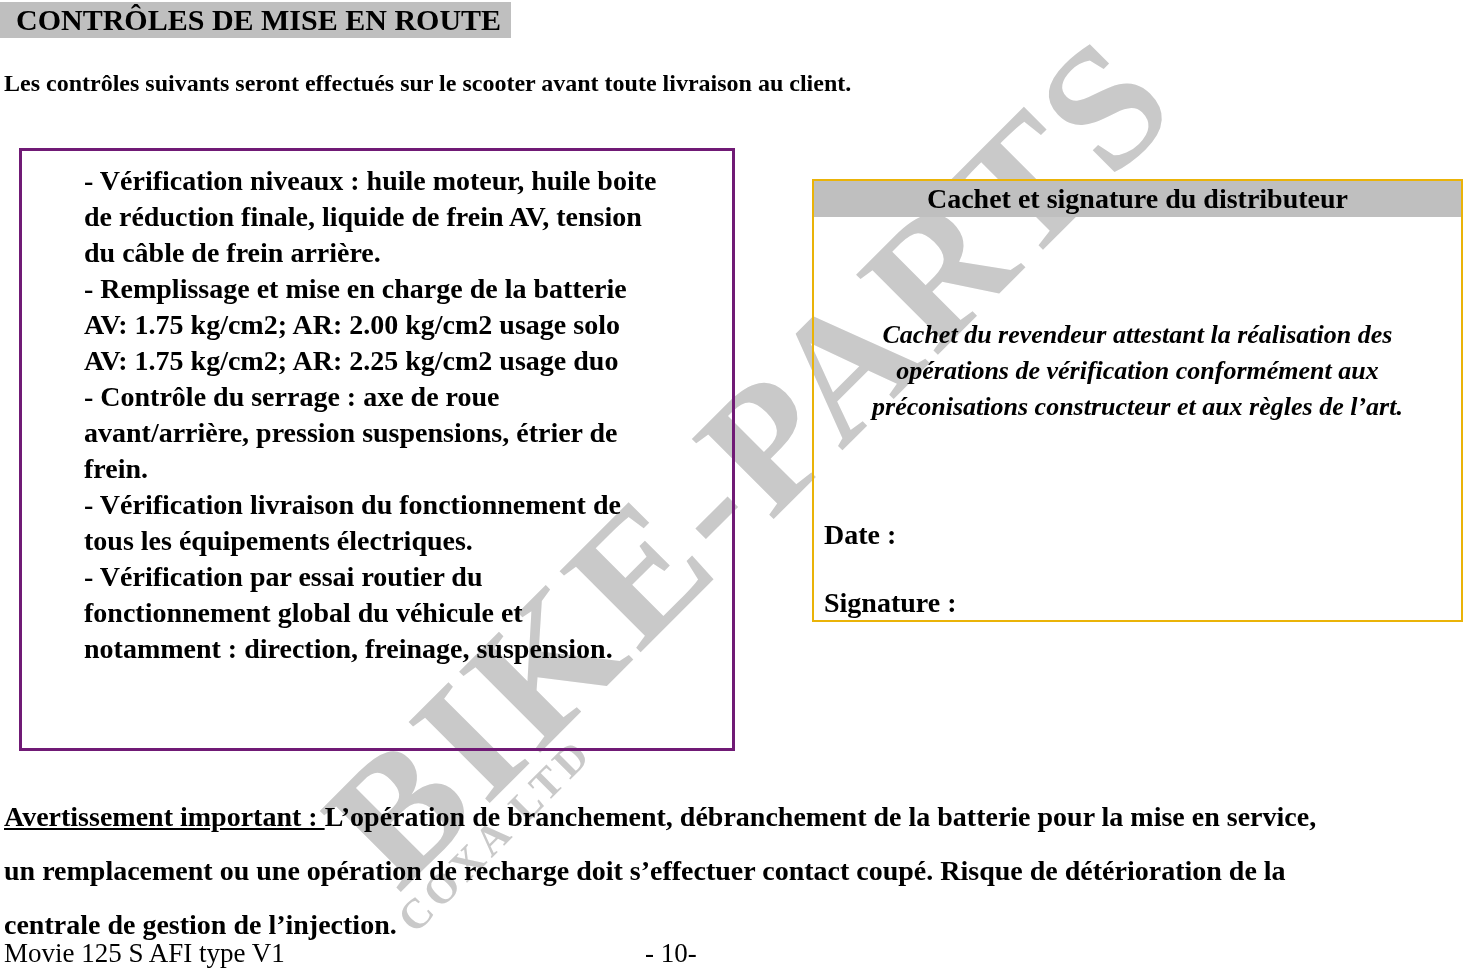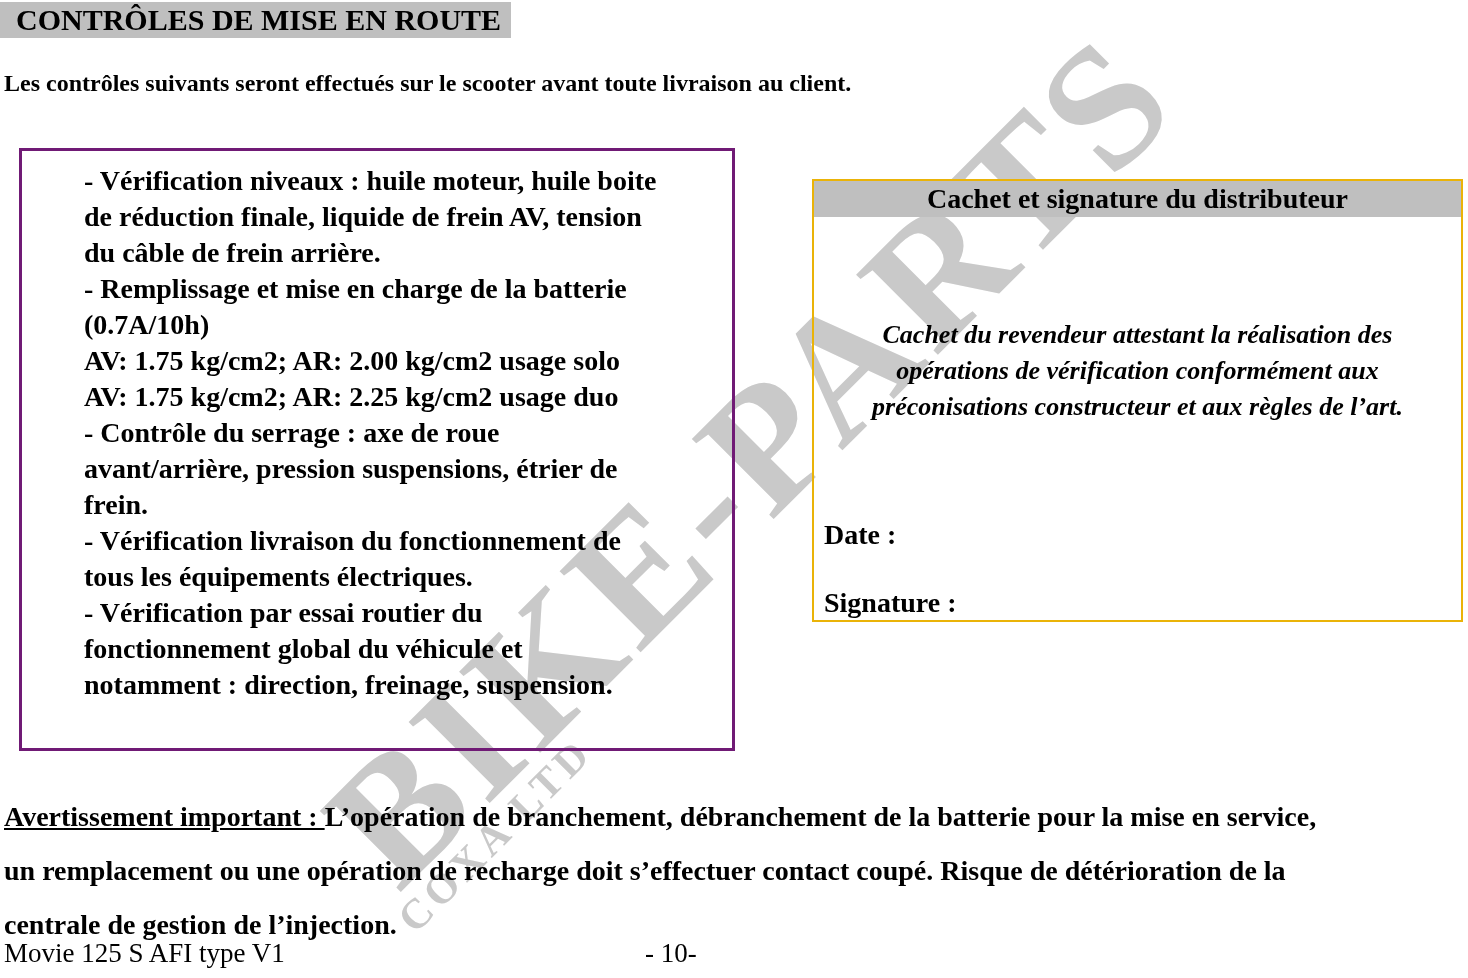--- a/index.html
+++ b/index.html
@@ -118,21 +118,20 @@
     <div id="title-highlight">CONTRÔLES DE MISE EN ROUTE</div>
 
     <div id="intro">Les contrôles suivants seront effectués sur le scooter avant toute livraison au client.</div>
 
     <div id="checks-box">
       <div id="checks-lines">
           <div>- Vérification niveaux : huile moteur, huile boite</div>
           <div>de réduction finale, liquide de frein AV, tension</div>
           <div>du câble de frein arrière.</div>
           <div>- Remplissage et mise en charge de la batterie</div>
-          <div>(0.7A/10h)</div>
           <div>AV: 1.75 kg/cm2; AR: 2.00 kg/cm2 usage solo</div>
           <div>AV: 1.75 kg/cm2; AR: 2.25 kg/cm2 usage duo</div>
           <div>- Contrôle du serrage : axe de roue</div>
           <div>avant/arrière, pression suspensions, étrier de</div>
           <div>frein.</div>
           <div>- Vérification livraison du fonctionnement de</div>
           <div>tous les équipements électriques.</div>
           <div>- Vérification par essai routier du</div>
           <div>fonctionnement global du véhicule et</div>
           <div>notamment : direction, freinage, suspension.</div>

